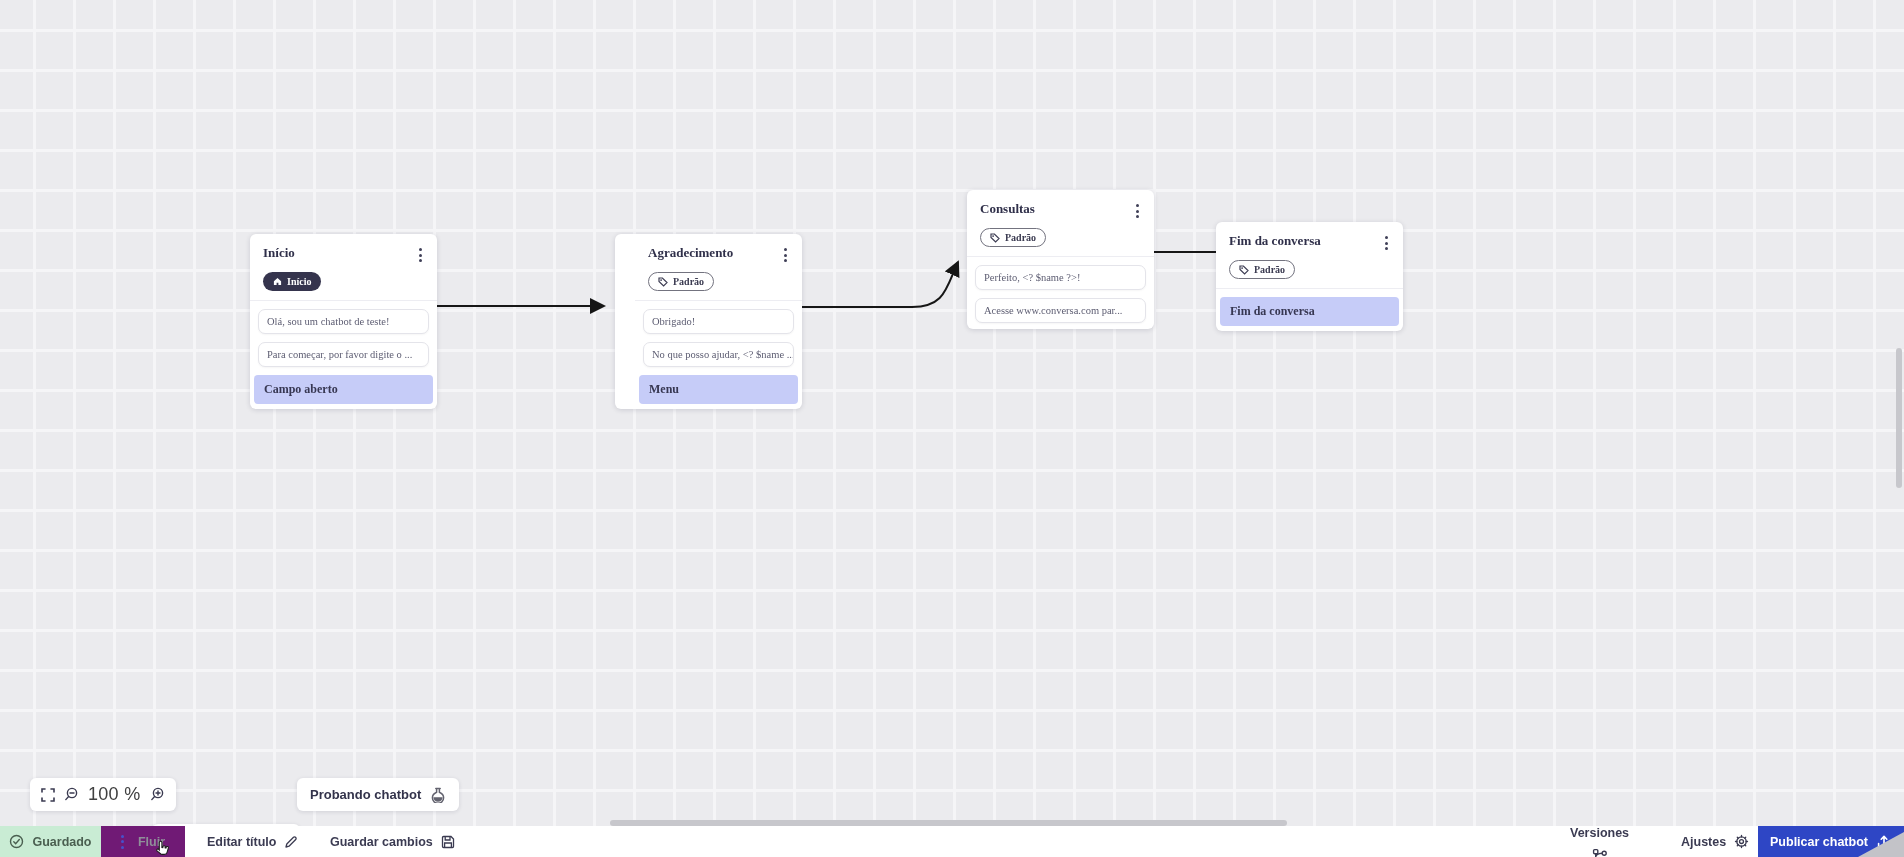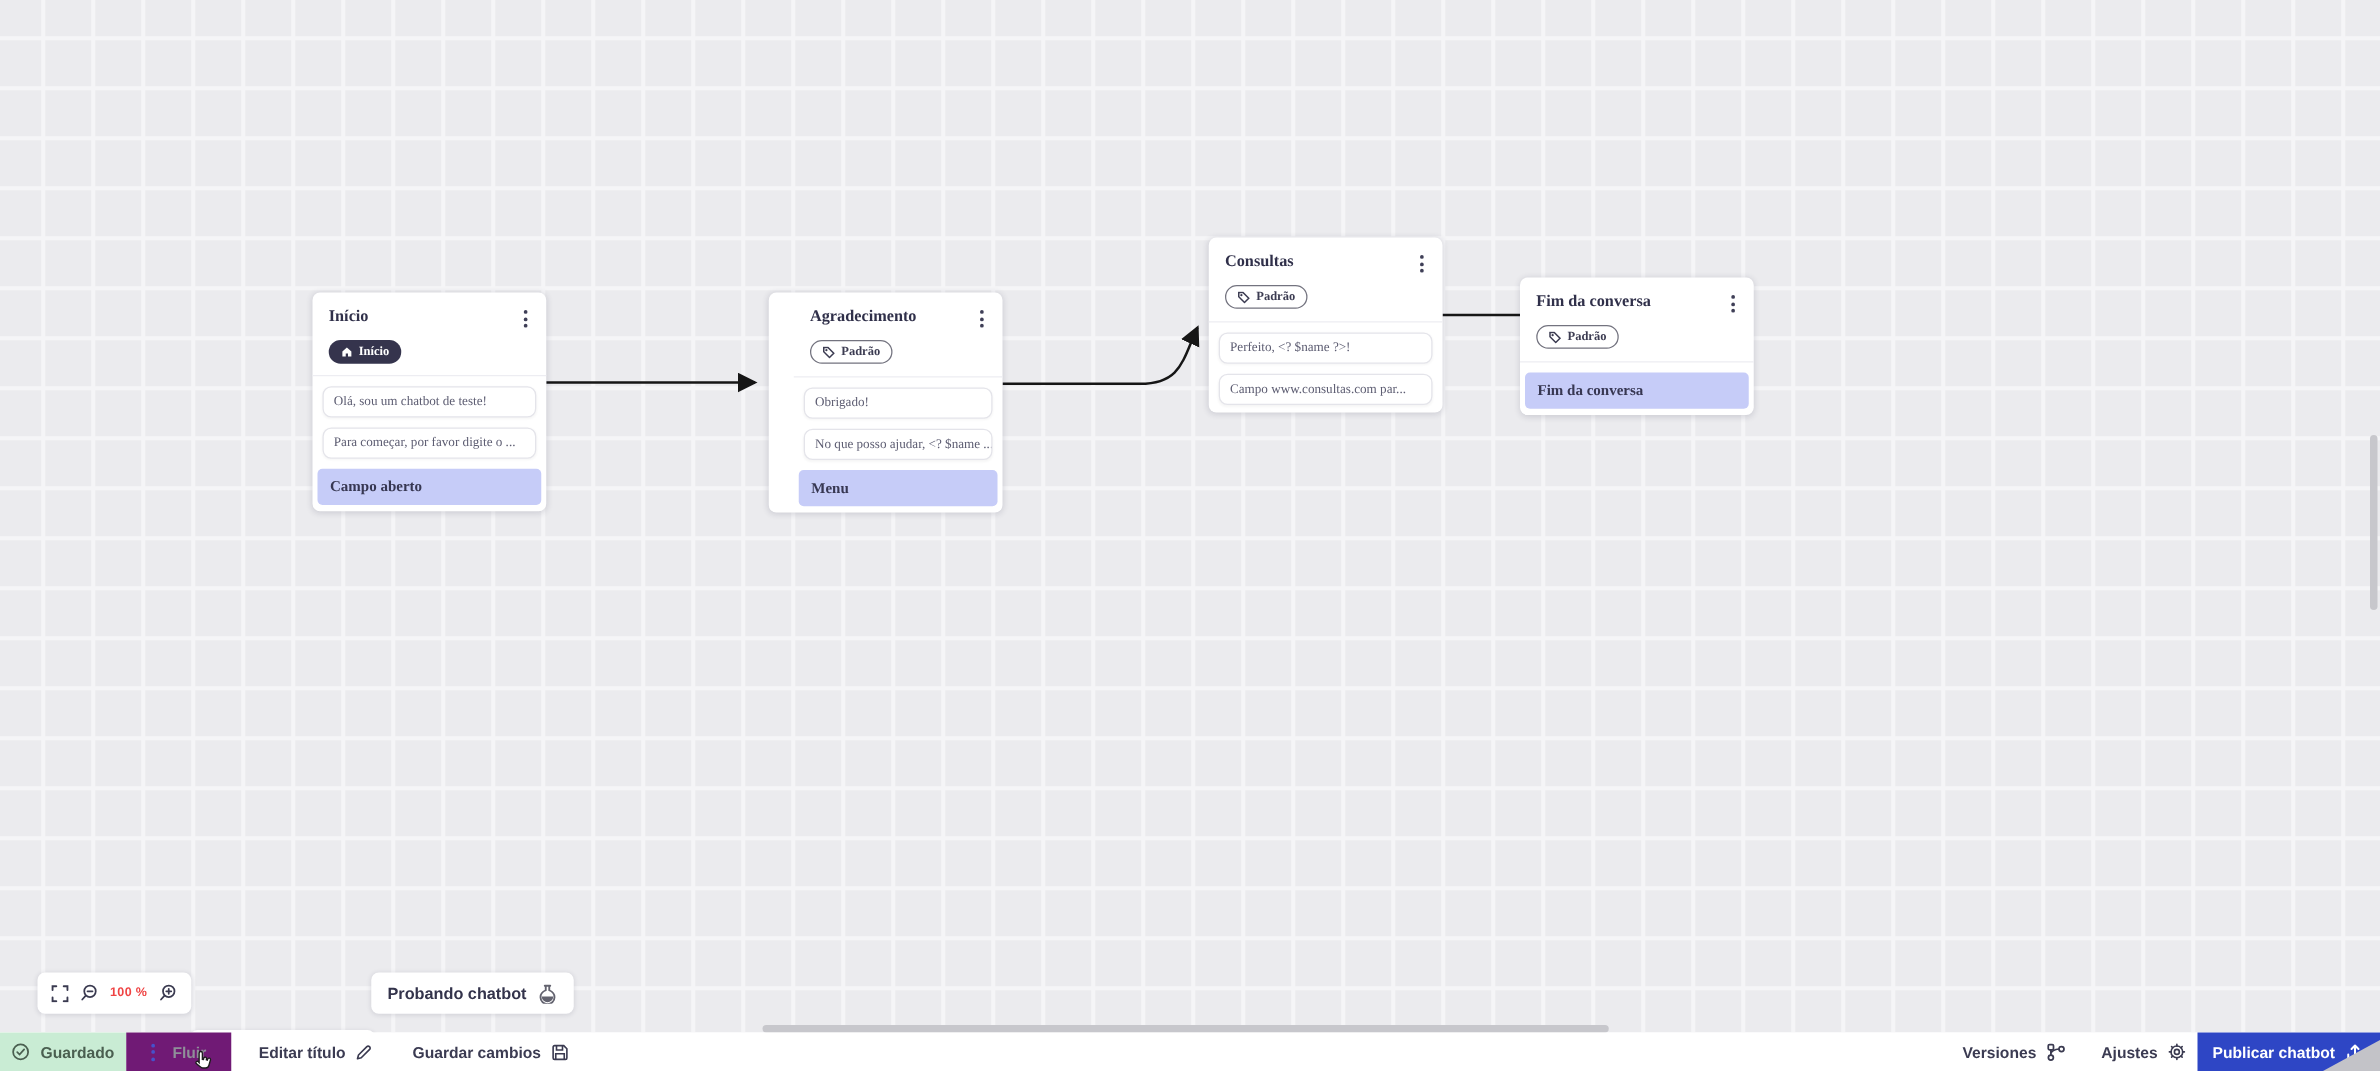--- a/index.html
+++ b/index.html
@@ -52,42 +52,42 @@
   #node-agradecimento { left:615px;  top:234px;padding-left:20px; }
   #node-consultas     { left:967px;  top:190px; }
   #node-fim           { left:1216px; top:222px; }
 
   
   .zoombar, .tool-btn {
     position:absolute; height:33px; background:#fff; border-radius:6px;
     box-shadow:0 1px 4px rgba(30,30,60,.13); display:flex; align-items:center;
   }
   .zoombar { left:30px; top:778px; padding:0 11px; gap:9px; }
-  .zoom-pct { font-size:10px; font-weight:700; color:#ef4444; letter-spacing:.3px; }
+  .zoom-pct { font-size:18px; font-weight:400; color:#404040; letter-spacing:.3px; }
   .tool-btn { gap:9px; padding:0 13px; font-size:13px; font-weight:600; color:#33334b; cursor:pointer; }
   #btn-add-block { left:152px; top:824px; }
   #btn-test-bot  { left:297px; top:778px; }
   .icon { display:inline-flex; align-items:center; justify-content:center; }
 
   
   .hscroll { position:absolute; left:610px; top:820px; width:677px; height:6px; border-radius:3px; background:#c7c7cc; }
   .vscroll { position:absolute; left:1896px; top:348px; width:6px; height:140px; border-radius:3px; background:#c7c7cc; }
 
   
   .statusbar { position:absolute; left:0; top:826px; width:1904px; height:31px; background:#fff; }
   .sb-item { position:absolute; top:0; height:31px; display:flex; align-items:center; gap:8px;
              font-size:12.5px; font-weight:700; color:#3b3b52; cursor:pointer; }
   .sb-saved { left:0; width:101px; justify-content:center; background:#c9ecd4; color:#4a5f50; cursor:default; }
   .sb-fluir { left:101px; width:84px; background:#701a75; justify-content:center; gap:14px; }
   .sb-fluir .lbl { color:#8f8f99; }
   .kebab-blue { display:flex; flex-direction:column; gap:2.5px; }
   .kebab-blue i { width:3px; height:3px; border-radius:50%; background:#4652cc; }
   .sb-edit  { left:207px; }
   .sb-save  { left:330px; }
-  .sb-versions { left:1570px; }
+  .sb-versions { left:1570px;flex-direction:column; }
   .sb-settings { left:1681px; }
   .sb-publish { left:1758px; width:146px; background:#2e46c5; color:#fff; justify-content:center; }
   .corner {
     position:absolute; right:0; bottom:0; width:0; height:0; z-index:5;
     border-left:46px solid transparent; border-bottom:25px solid #c3c3c8;
   }
   .cursor { position:absolute; left:155px; top:840px; z-index:9; pointer-events:none; }
 </style>
 </head>
 <body>
@@ -168,21 +168,21 @@
         <span class="icon">
           <svg width="10" height="10" viewBox="0 0 10 10">
               <path d="M1 1 h3.4 L9 5.6 5.6 9 1 4.4 Z" fill="none" stroke="#3c3c52" stroke-width="1.2"></path>
               <circle cx="3.1" cy="3.1" r=".9" fill="#3c3c52"></circle>
             </svg>
         </span>
         <span>Padrão</span>
       </span>
     </div>
     <div class="bubble">Perfeito, &lt;? $name ?&gt;!</div>
-    <div class="bubble">Campo www.consultas.com par...</div>
+    <div class="bubble">Acesse www.conversa.com par...</div>
     <div class="pad-b"></div>
   </div>
 
   <div class="node" id="node-fim">
     <div class="node-head">
       <span class="node-title">Fim da conversa</span>
       <span class="kebab">
           <i></i>
           <i></i>
           <i></i>

